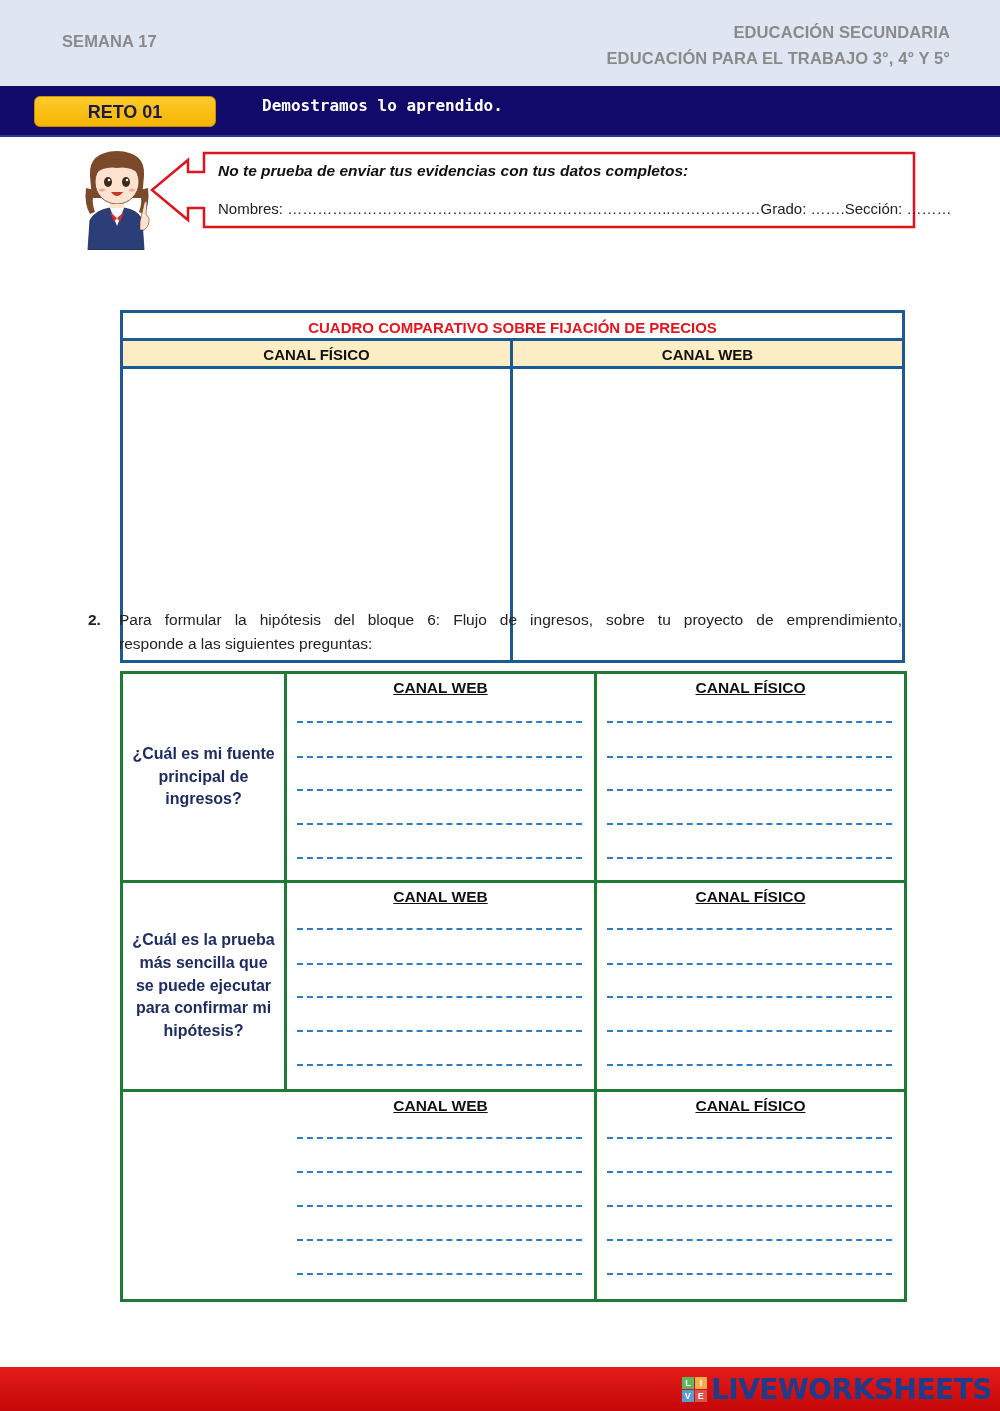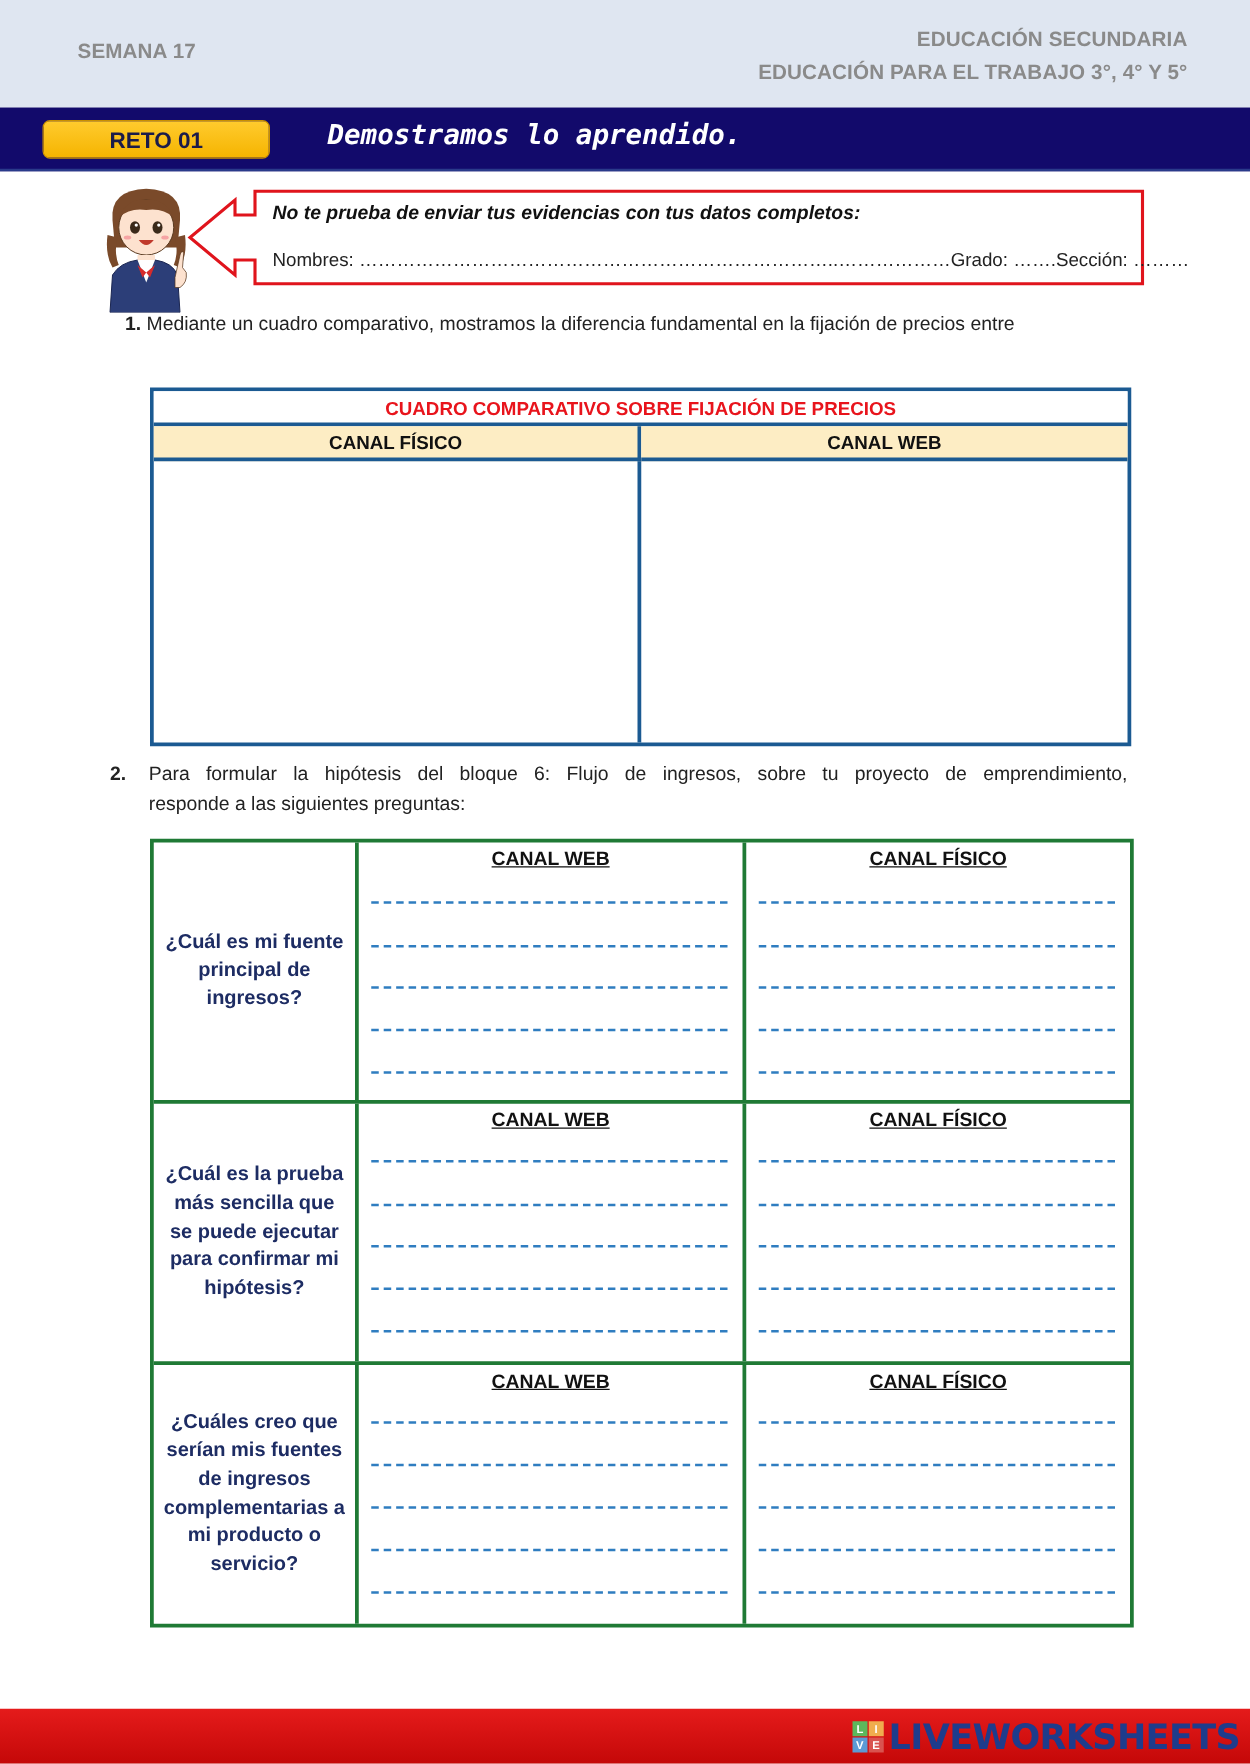--- a/index.html
+++ b/index.html
@@ -8,33 +8,33 @@
 
     .top-header { position: absolute; left: 0; top: 0; width: 1000px; height: 86px; background: #dfe6f1; }
     .hdr-line { position: absolute; font-weight: bold; font-size: 16.5px; color: #8a8a8a; letter-spacing: 0.1px; }
     .hdr-l1 { left: 62px; top: 32px; }
     .hdr-l2 { left: 62px; top: 49px; }
     .hdr-r1 { right: 50px; top: 23px; text-align: right; }
     .hdr-r2 { right: 50px; top: 49px; text-align: right; }
 
     .band { position: absolute; left: 0; top: 86px; width: 1000px; height: 51px; background: #120a6b; border-bottom: 2px solid #2a3a8a; }
     .reto-pill { position: absolute; left: 34px; top: 10px; width: 182px; height: 31px; background: linear-gradient(#ffcb2e, #f5b400); border-radius: 6px; border: 1px solid #c98f00; text-align: center; line-height: 31px; font-weight: bold; font-size: 18px; color: #1b1b4a; }
-    .band-title { position: absolute; left: 262px; top: 10px; font-family: "DejaVu Sans Mono", monospace; font-weight: bold; font-size: 22px; color: #ffffff; font-style: italic; }
+    .band-title { position: absolute; left: 262px; top: 10px; font-family: "DejaVu Sans Mono", monospace; font-weight: bold; font-size: 16px; color: #ffffff; }
 
     .girl { position: absolute; left: 82px; top: 148px; width: 70px; height: 102px; }
 
     .callout { position: absolute; left: 148px; top: 150px; width: 770px; height: 80px; }
     .callout-text1 { position: absolute; left: 218px; top: 162px; font-size: 15.5px; font-style: italic; font-weight: bold; color: #111; }
     .callout-text2 { position: absolute; left: 218px; top: 200px; font-size: 15px; color: #222; text-align: center; }
 
     .q1 { position: absolute; left: 100px; top: 248px; width: 800px; font-size: 15.5px; line-height: 24px; color: #222; }
     .q1 .num { font-weight: bold; }
     .q1 .indent { padding-left: 19px; }
 
-    .cmp-table { position: absolute; left: 120px; top: 310px; width: 785px; height: 287px; border: 3px solid #1b5a92; }
+    .cmp-table { position: absolute; left: 120px; top: 310px; width: 785px; height: 353px; border: 3px solid #1b5a92; }
     .cmp-title { position: absolute; left: 0; top: 0; width: 100%; height: 28px; text-align: center; line-height: 30px; font-weight: bold; font-size: 15px; color: #e8141c; border-bottom: 3px solid #1b5a92; background: #fff; }
     .cmp-head { position: absolute; top: 28px; height: 28px; background: #fdedc4; text-align: center; line-height: 28px; font-weight: bold; font-size: 15px; color: #111; border-bottom: 3px solid #1b5a92; }
     .cmp-head.left { left: 0; width: 390px; border-right: 3px solid #1b5a92; }
     .cmp-head.right { left: 390px; width: 389px; }
     .cmp-body { position: absolute; top: 56px; bottom: 0; }
     .cmp-body.left { left: 0; width: 390px; border-right: 3px solid #1b5a92; }
     .cmp-body.right { left: 390px; width: 389px; }
 
     .q2 { position: absolute; left: 88px; top: 608px; width: 814px; font-size: 15.5px; line-height: 24px; color: #222; }
     .q2 .row1 { display: flex; }
@@ -92,21 +92,20 @@
   <path d="M58 74 L62 56 Q63 52 65 54 L64 66 L67 70 Q68 78 62 82 L58 82 Z" fill="#fde2cf" stroke="#5a3a20" stroke-width="0.6"></path>
 </svg>
 
 <svg class="callout" viewBox="0 0 770 80">
   <path d="M56 3 L766 3 L766 77 L56 77 L56 58 L40 58 L40 70 L4 40 L40 10 L40 22 L56 22 Z" fill="#ffffff" stroke="#e0141c" stroke-width="2.5"></path>
 </svg>
 <div class="callout-text1">No te prueba de enviar tus evidencias con tus datos completos:</div>
 <div class="callout-text2">Nombres: …………………………………………………………………..………………Grado: …….Sección: ………</div>
 
 <div class="q1">
-  <div><span class="num">1.</span> <span>Mediante un cuadro comparativo, mostramos la diferencia fundamental en la fijación de precios entre</span></div>
 </div>
 
 <div class="cmp-table">
   <div class="cmp-title">CUADRO COMPARATIVO SOBRE FIJACIÓN DE PRECIOS</div>
   <div class="cmp-head left">CANAL FÍSICO</div>
   <div class="cmp-head right">CANAL WEB</div>
   <div class="cmp-body left"></div>
   <div class="cmp-body right"></div>
 </div>
 
@@ -154,21 +153,20 @@
       <div class="hyp-col-title">CANAL FÍSICO</div>
       <div class="dash-line" style="top:45px"></div>
       <div class="dash-line" style="top:80px"></div>
       <div class="dash-line" style="top:113px"></div>
       <div class="dash-line" style="top:147px"></div>
       <div class="dash-line" style="top:181px"></div>
     </div>
   </div>
 
   <div class="hyp-row" style="top:418px; height:207px;">
-    <div class="hyp-q">¿Cuáles creo que serían mis fuentes de ingresos complementarias a mi producto o servicio?</div>
     <div class="hyp-col web">
       <div class="hyp-col-title">CANAL WEB</div>
       <div class="dash-line" style="top:45px"></div>
       <div class="dash-line" style="top:79px"></div>
       <div class="dash-line" style="top:113px"></div>
       <div class="dash-line" style="top:147px"></div>
       <div class="dash-line" style="top:181px"></div>
     </div>
     <div class="hyp-col fis">
       <div class="hyp-col-title">CANAL FÍSICO</div>

